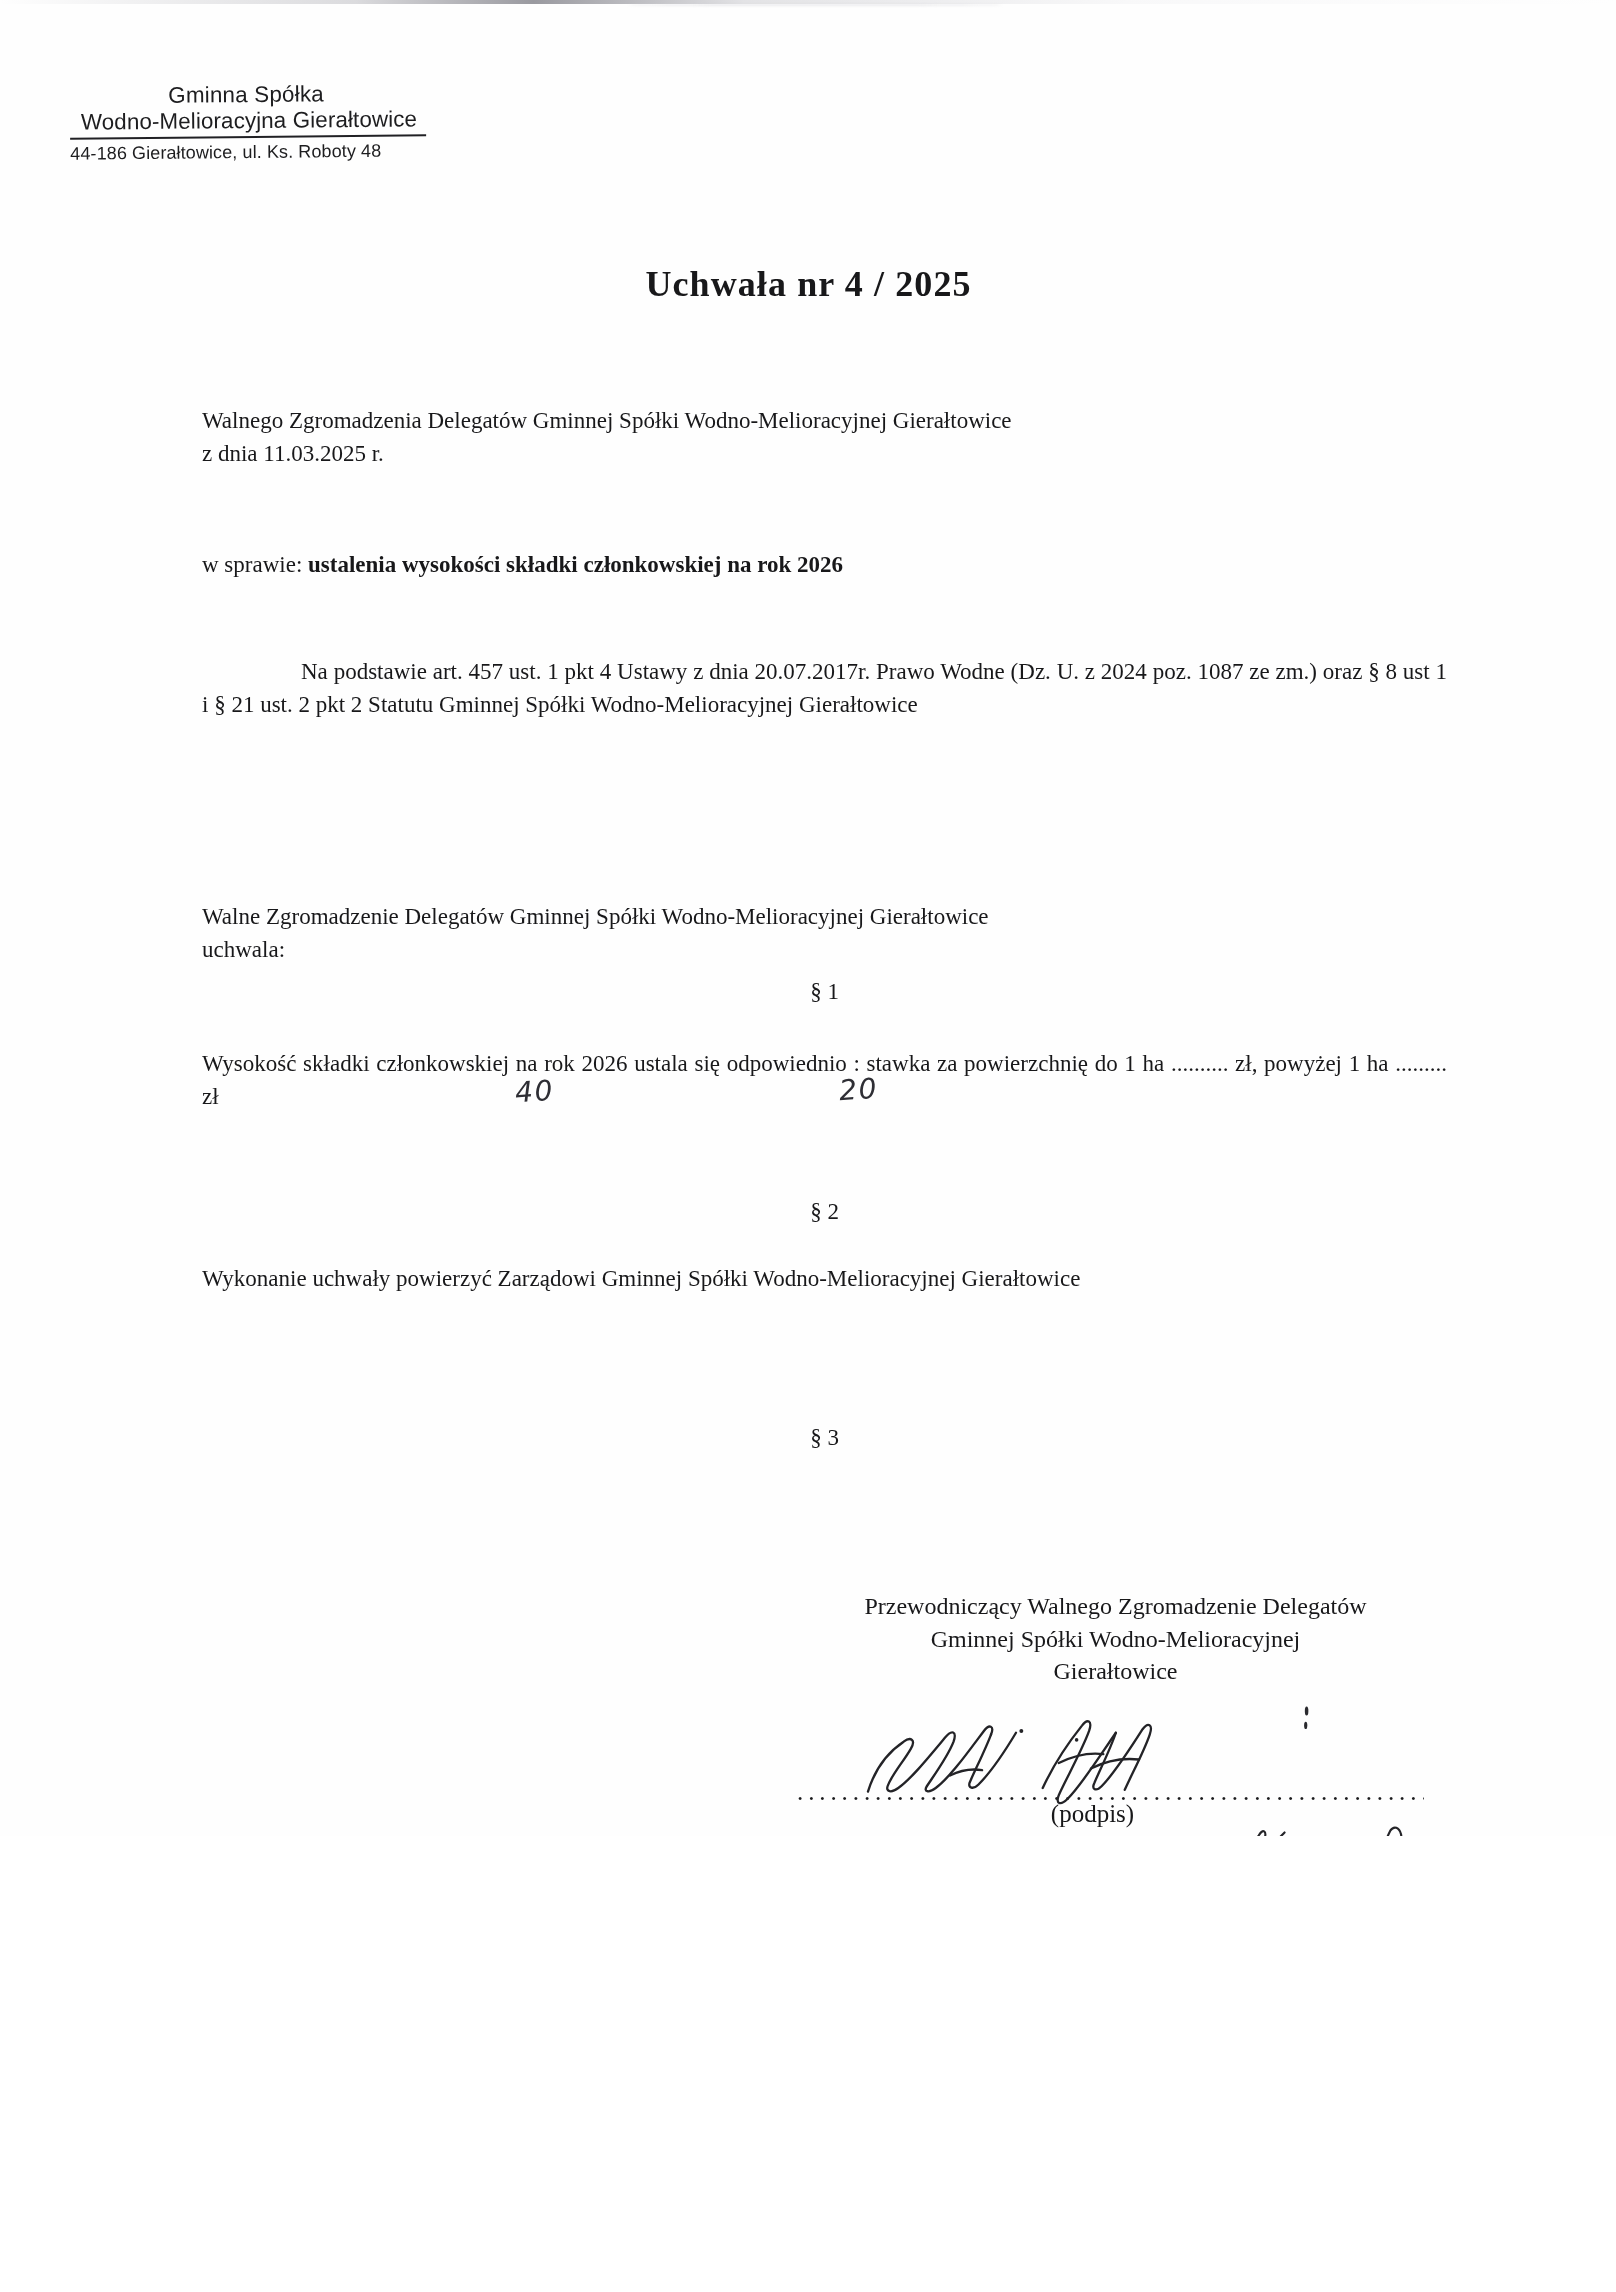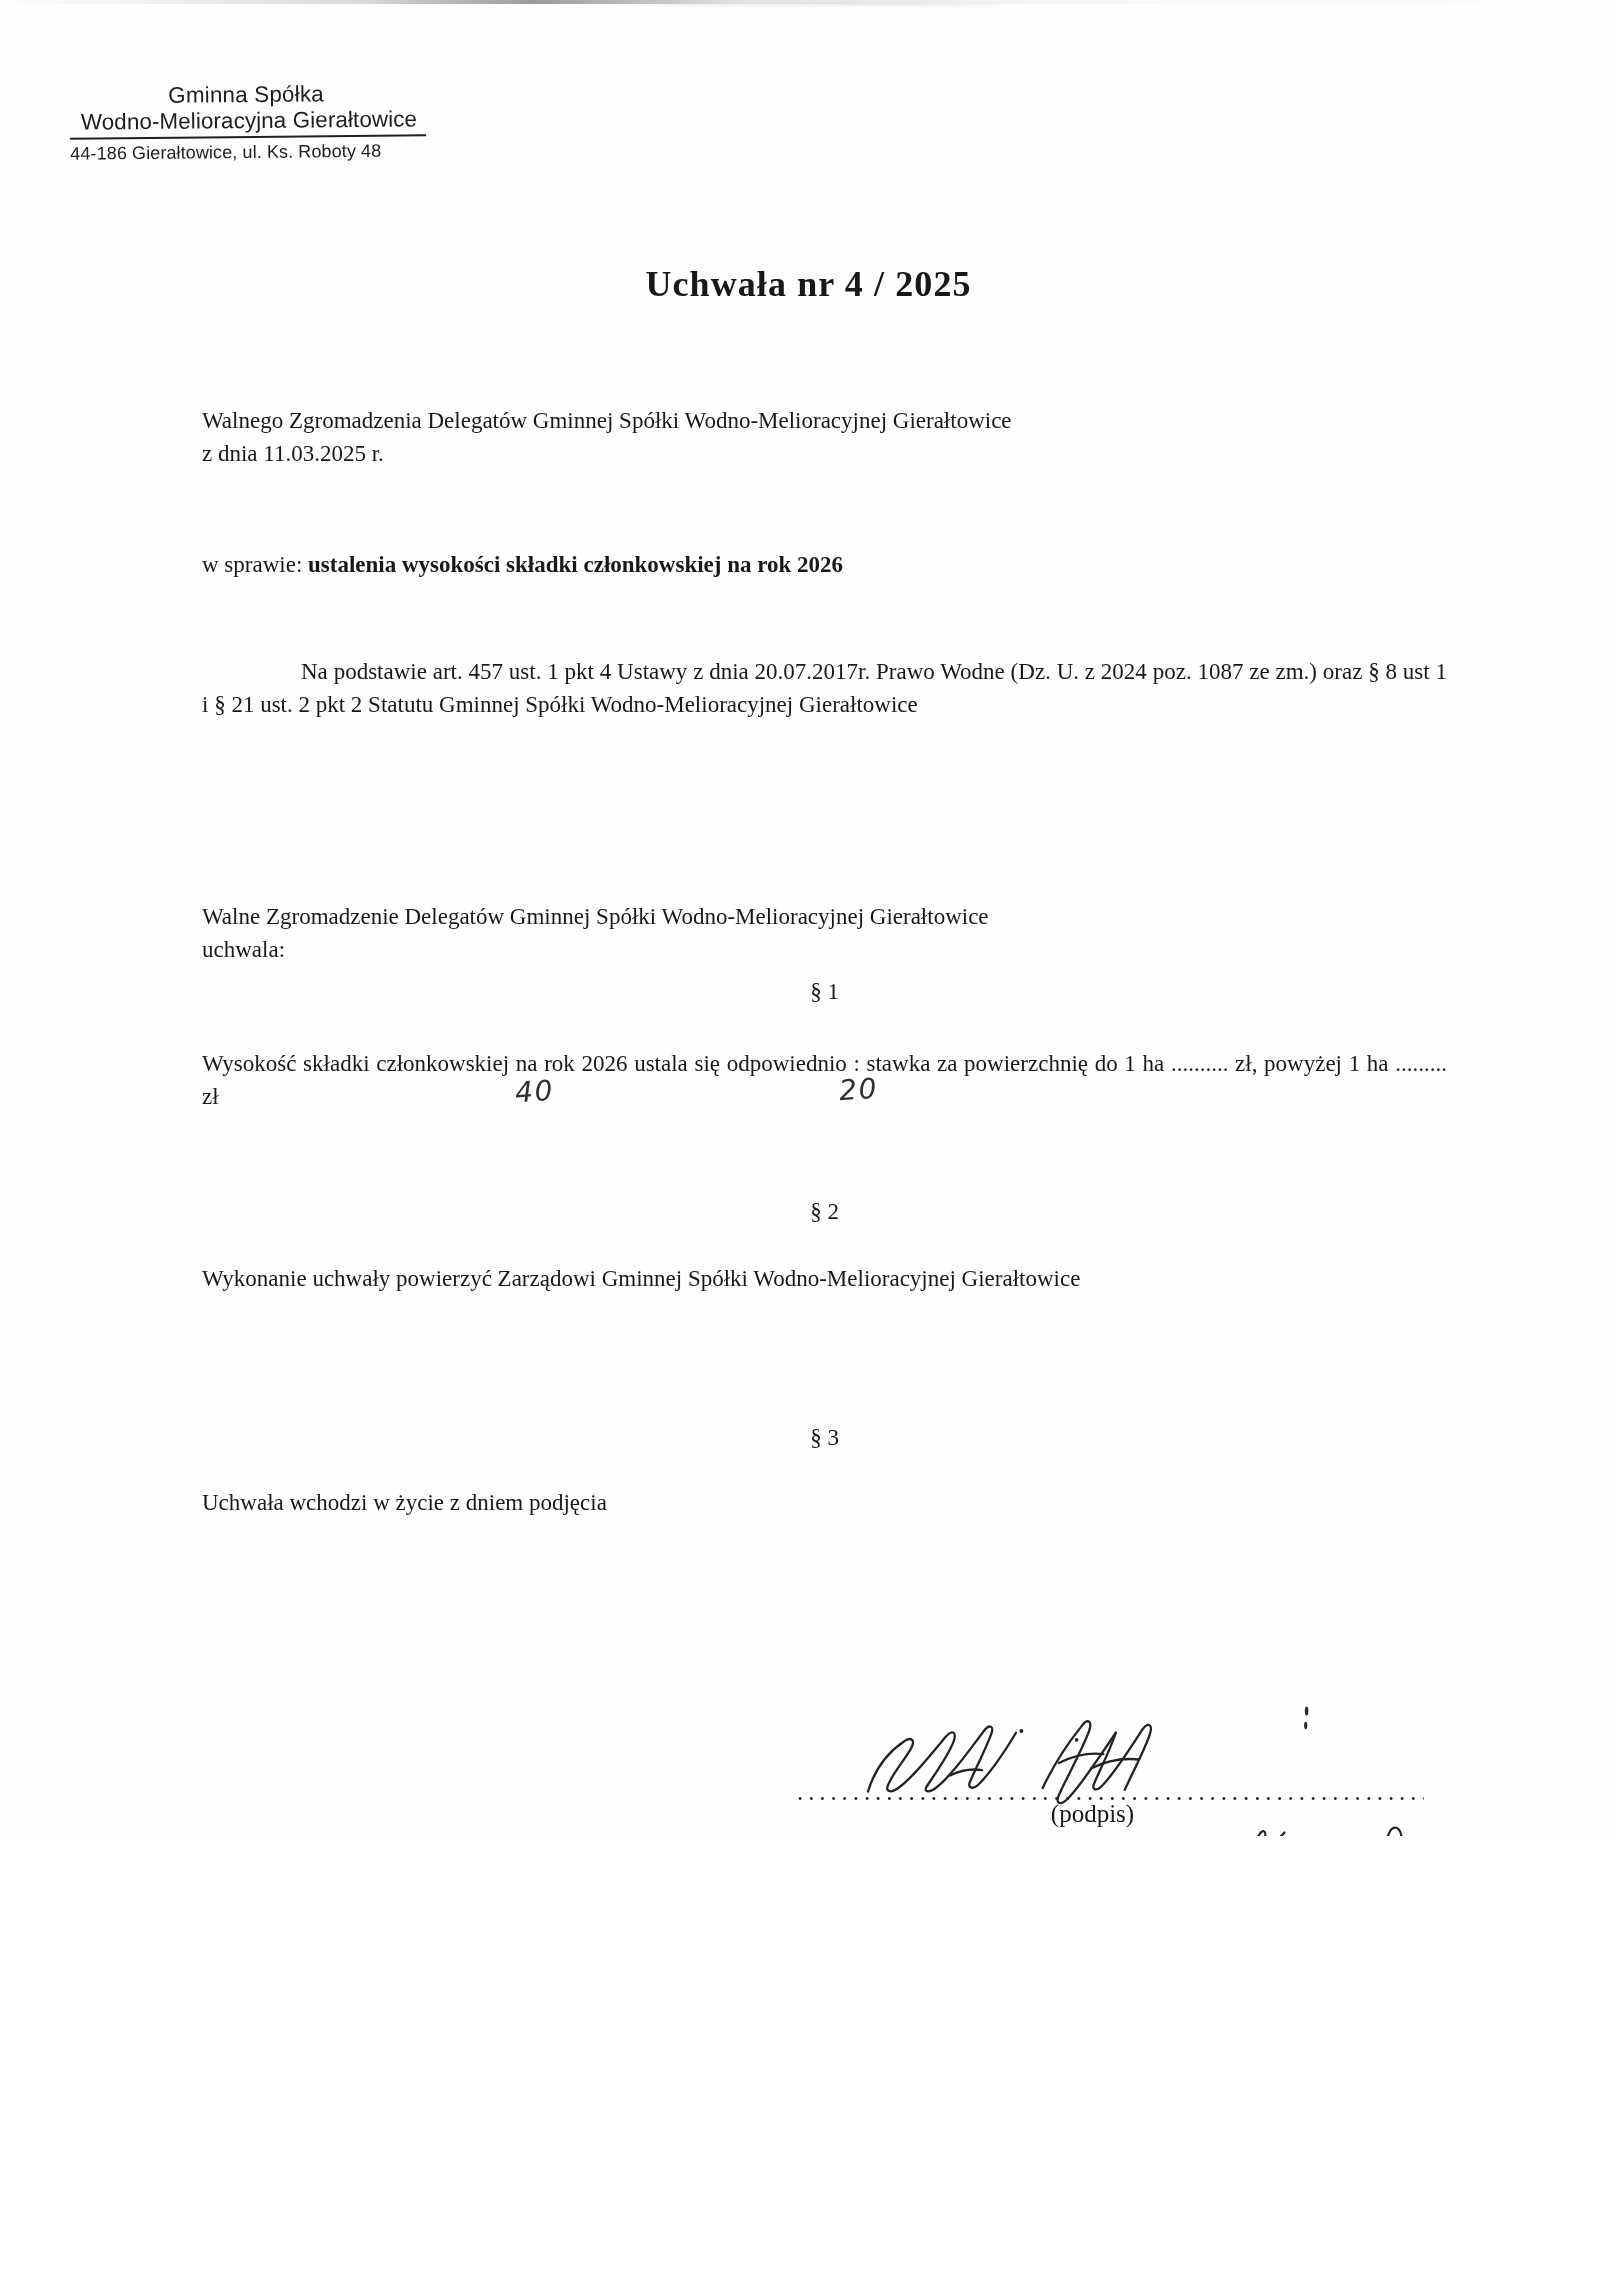--- a/index.html
+++ b/index.html
@@ -185,22 +185,26 @@
     <span>Wysokość składki członkowskiej na rok 2026 ustala się odpowiednio : stawka za powierzchnię do 1 ha </span><span>..........</span><span> zł, powyżej 1 ha </span><span>.........</span><span> zł</span>
   </div>
 
   <div class="hw-inline" style="left:515px; top:1075px;">40</div>
   <div class="hw-inline" style="left:839px; top:1073px;">20</div>
 
   <div class="block center" style="top:1196px;">§ 2</div>
   <div class="block justify" style="top:1263px;">Wykonanie uchwały powierzyć Zarządowi Gminnej Spółki Wodno-Melioracyjnej Gierałtowice</div>
 
   <div class="block center" style="top:1422px;">§ 3</div>
-  <div class="block" style="top:1487px;">Uchwała wchodzi w życie z dniem podjęcia</div>
-
+
+  <div class="sig-block">
+    <div>Przewodniczący Walnego Zgromadzenie Delegatów</div>
+    <div>Gminnej Spółki Wodno-Melioracyjnej</div>
+    <div>Gierałtowice</div>
+  </div>
 
   <div class="dots-line">......................................................................</div>
 
   <svg class="sig-svg" style="left:851px; top:1706px;" width="412" height="107" viewBox="0 0 460 120">
     <g fill="none" stroke="#232327" stroke-width="2.6" stroke-linecap="round">
       <path d="M18 96 C 26 70, 40 52, 58 40 C 66 34, 72 38, 66 48 C 58 62, 44 78, 40 90 C 38 96, 44 98, 52 92 C 66 82, 84 60, 104 36 C 112 26, 118 28, 114 40 C 108 56, 92 78, 84 90 C 80 96, 86 98, 94 92 C 110 80, 130 52, 148 28 C 154 20, 160 22, 156 32"></path>
       <path d="M156 32 C 150 48, 138 72, 132 86 C 130 92, 136 94, 142 88 C 156 74, 172 50, 184 30"></path>
       <path d="M110 78 C 122 72, 134 70, 146 72"></path>
       <path d="M214 92 C 226 66, 242 42, 258 22 C 264 14, 270 16, 266 28 C 258 50, 240 82, 232 100 C 228 110, 234 112, 242 104 C 258 88, 278 56, 296 30"></path>
       <path d="M232 64 C 248 56, 266 52, 282 54"></path>

